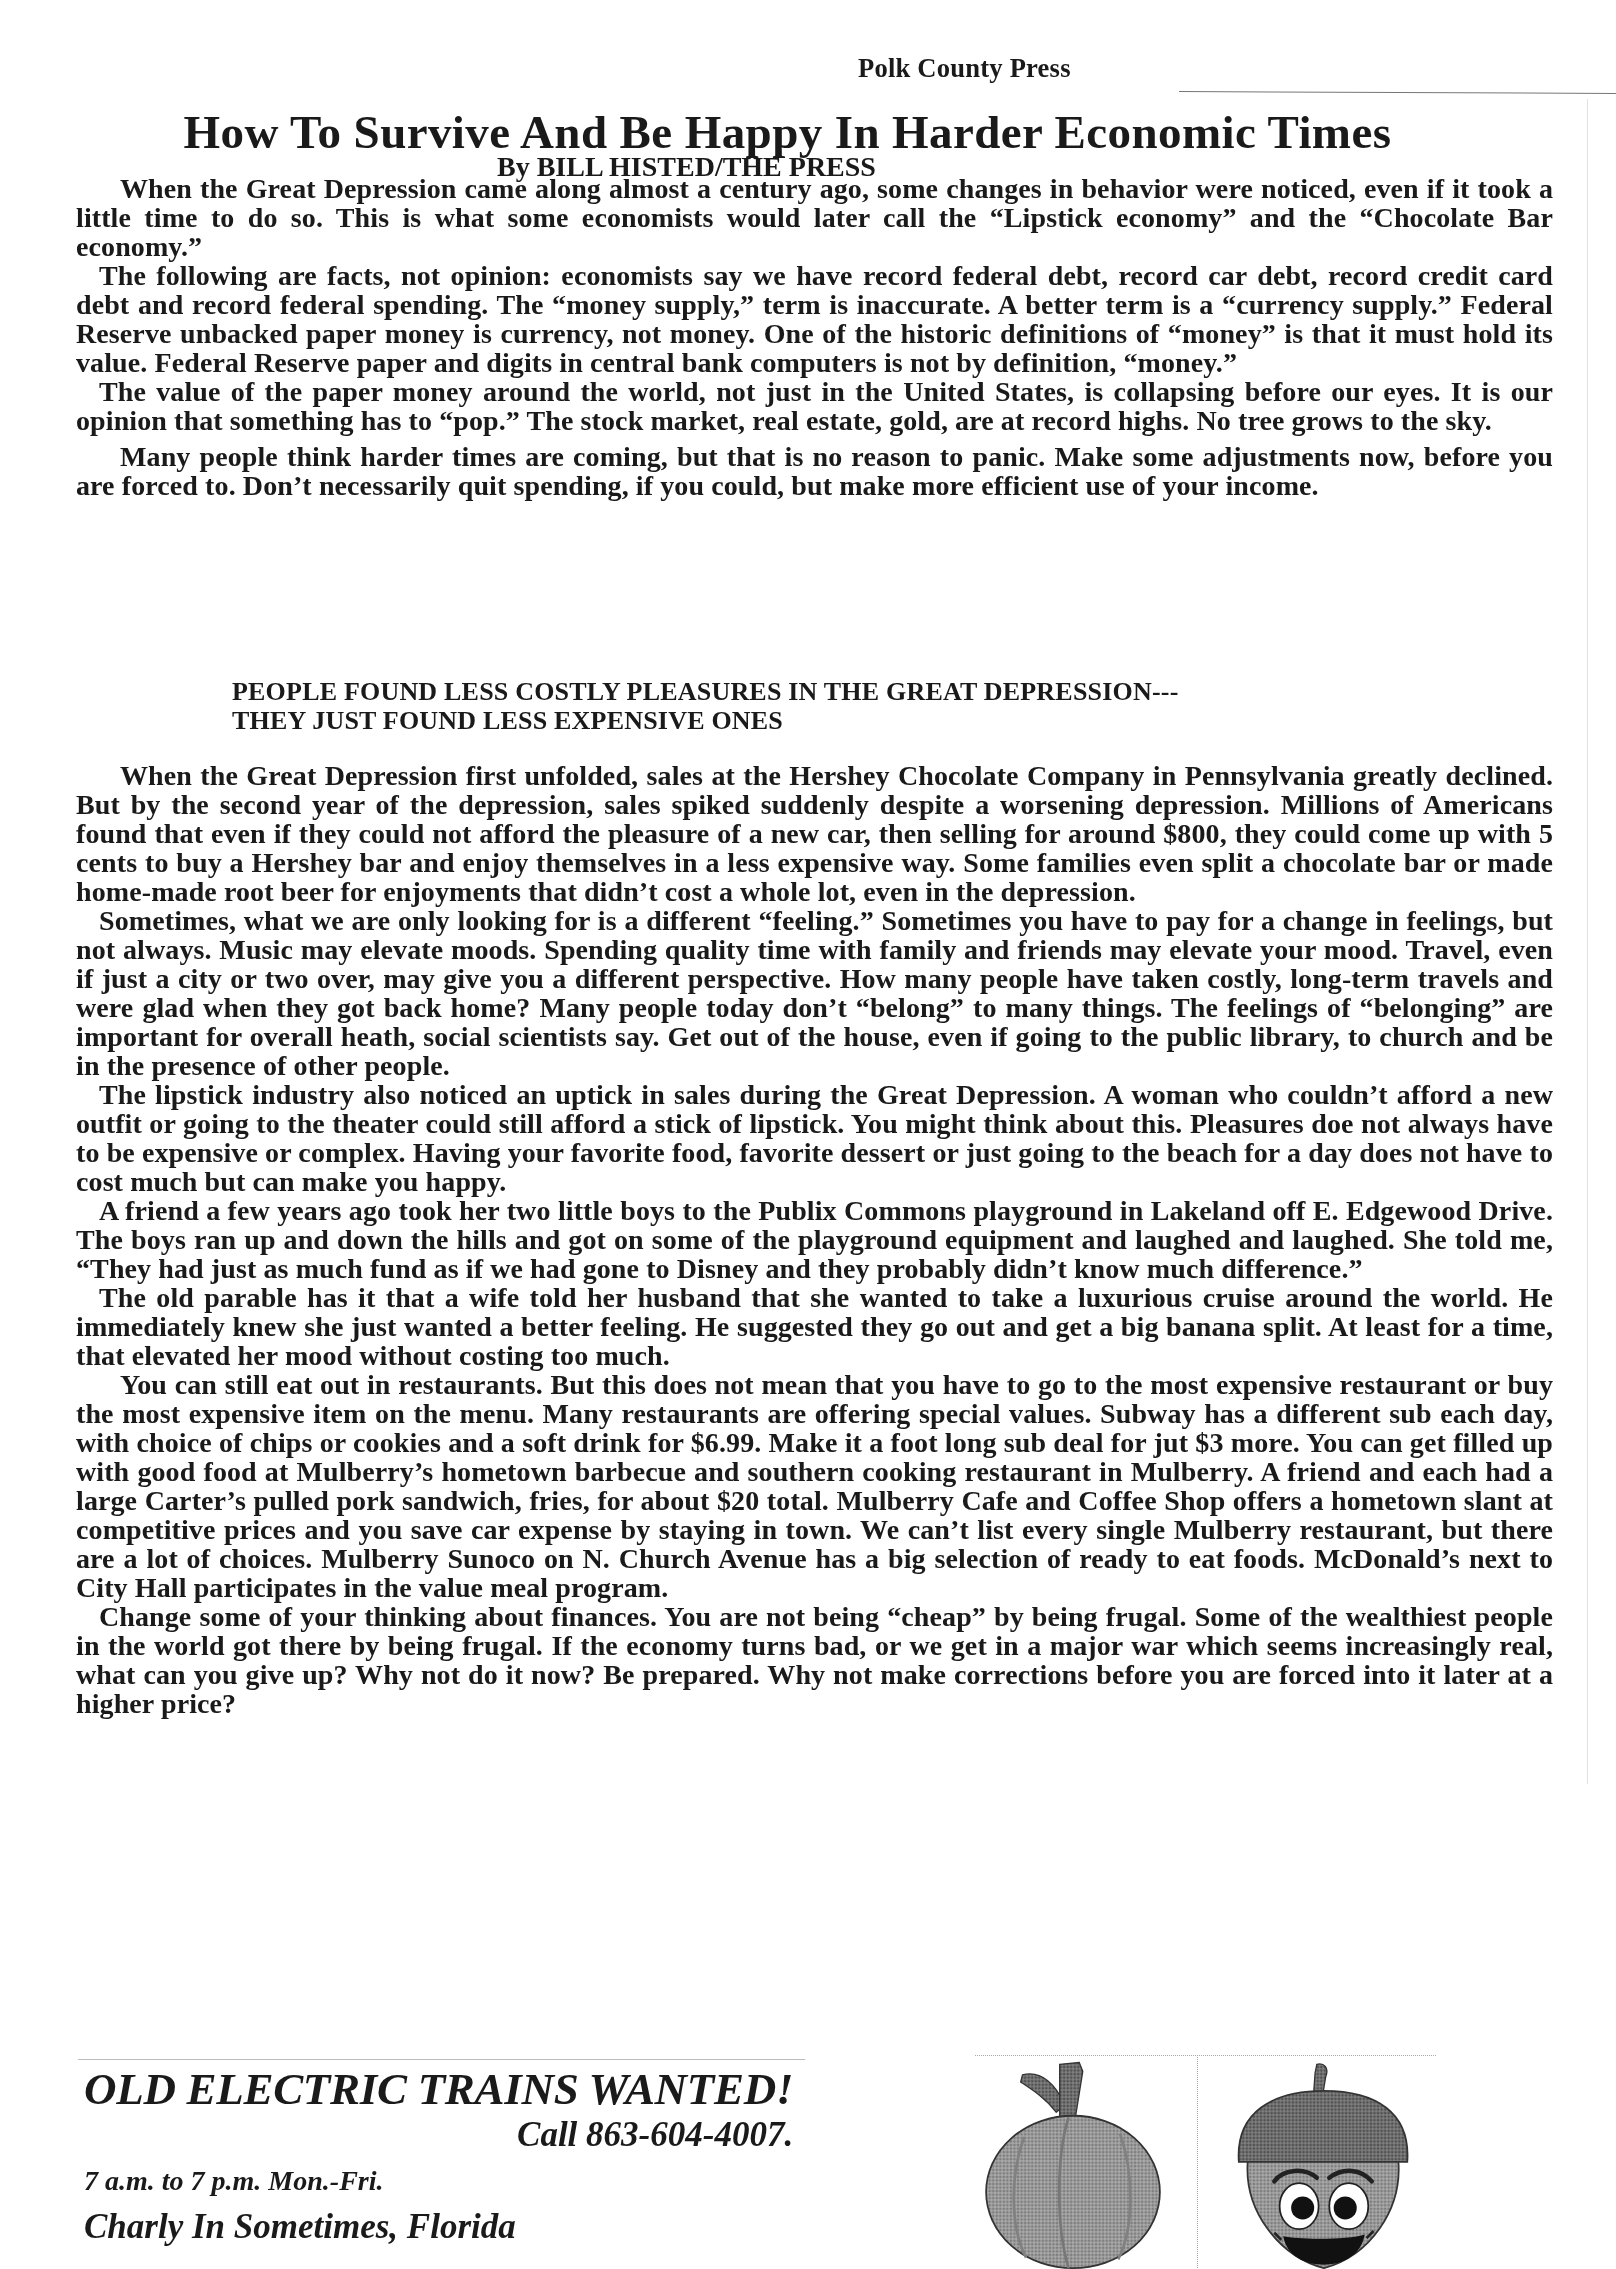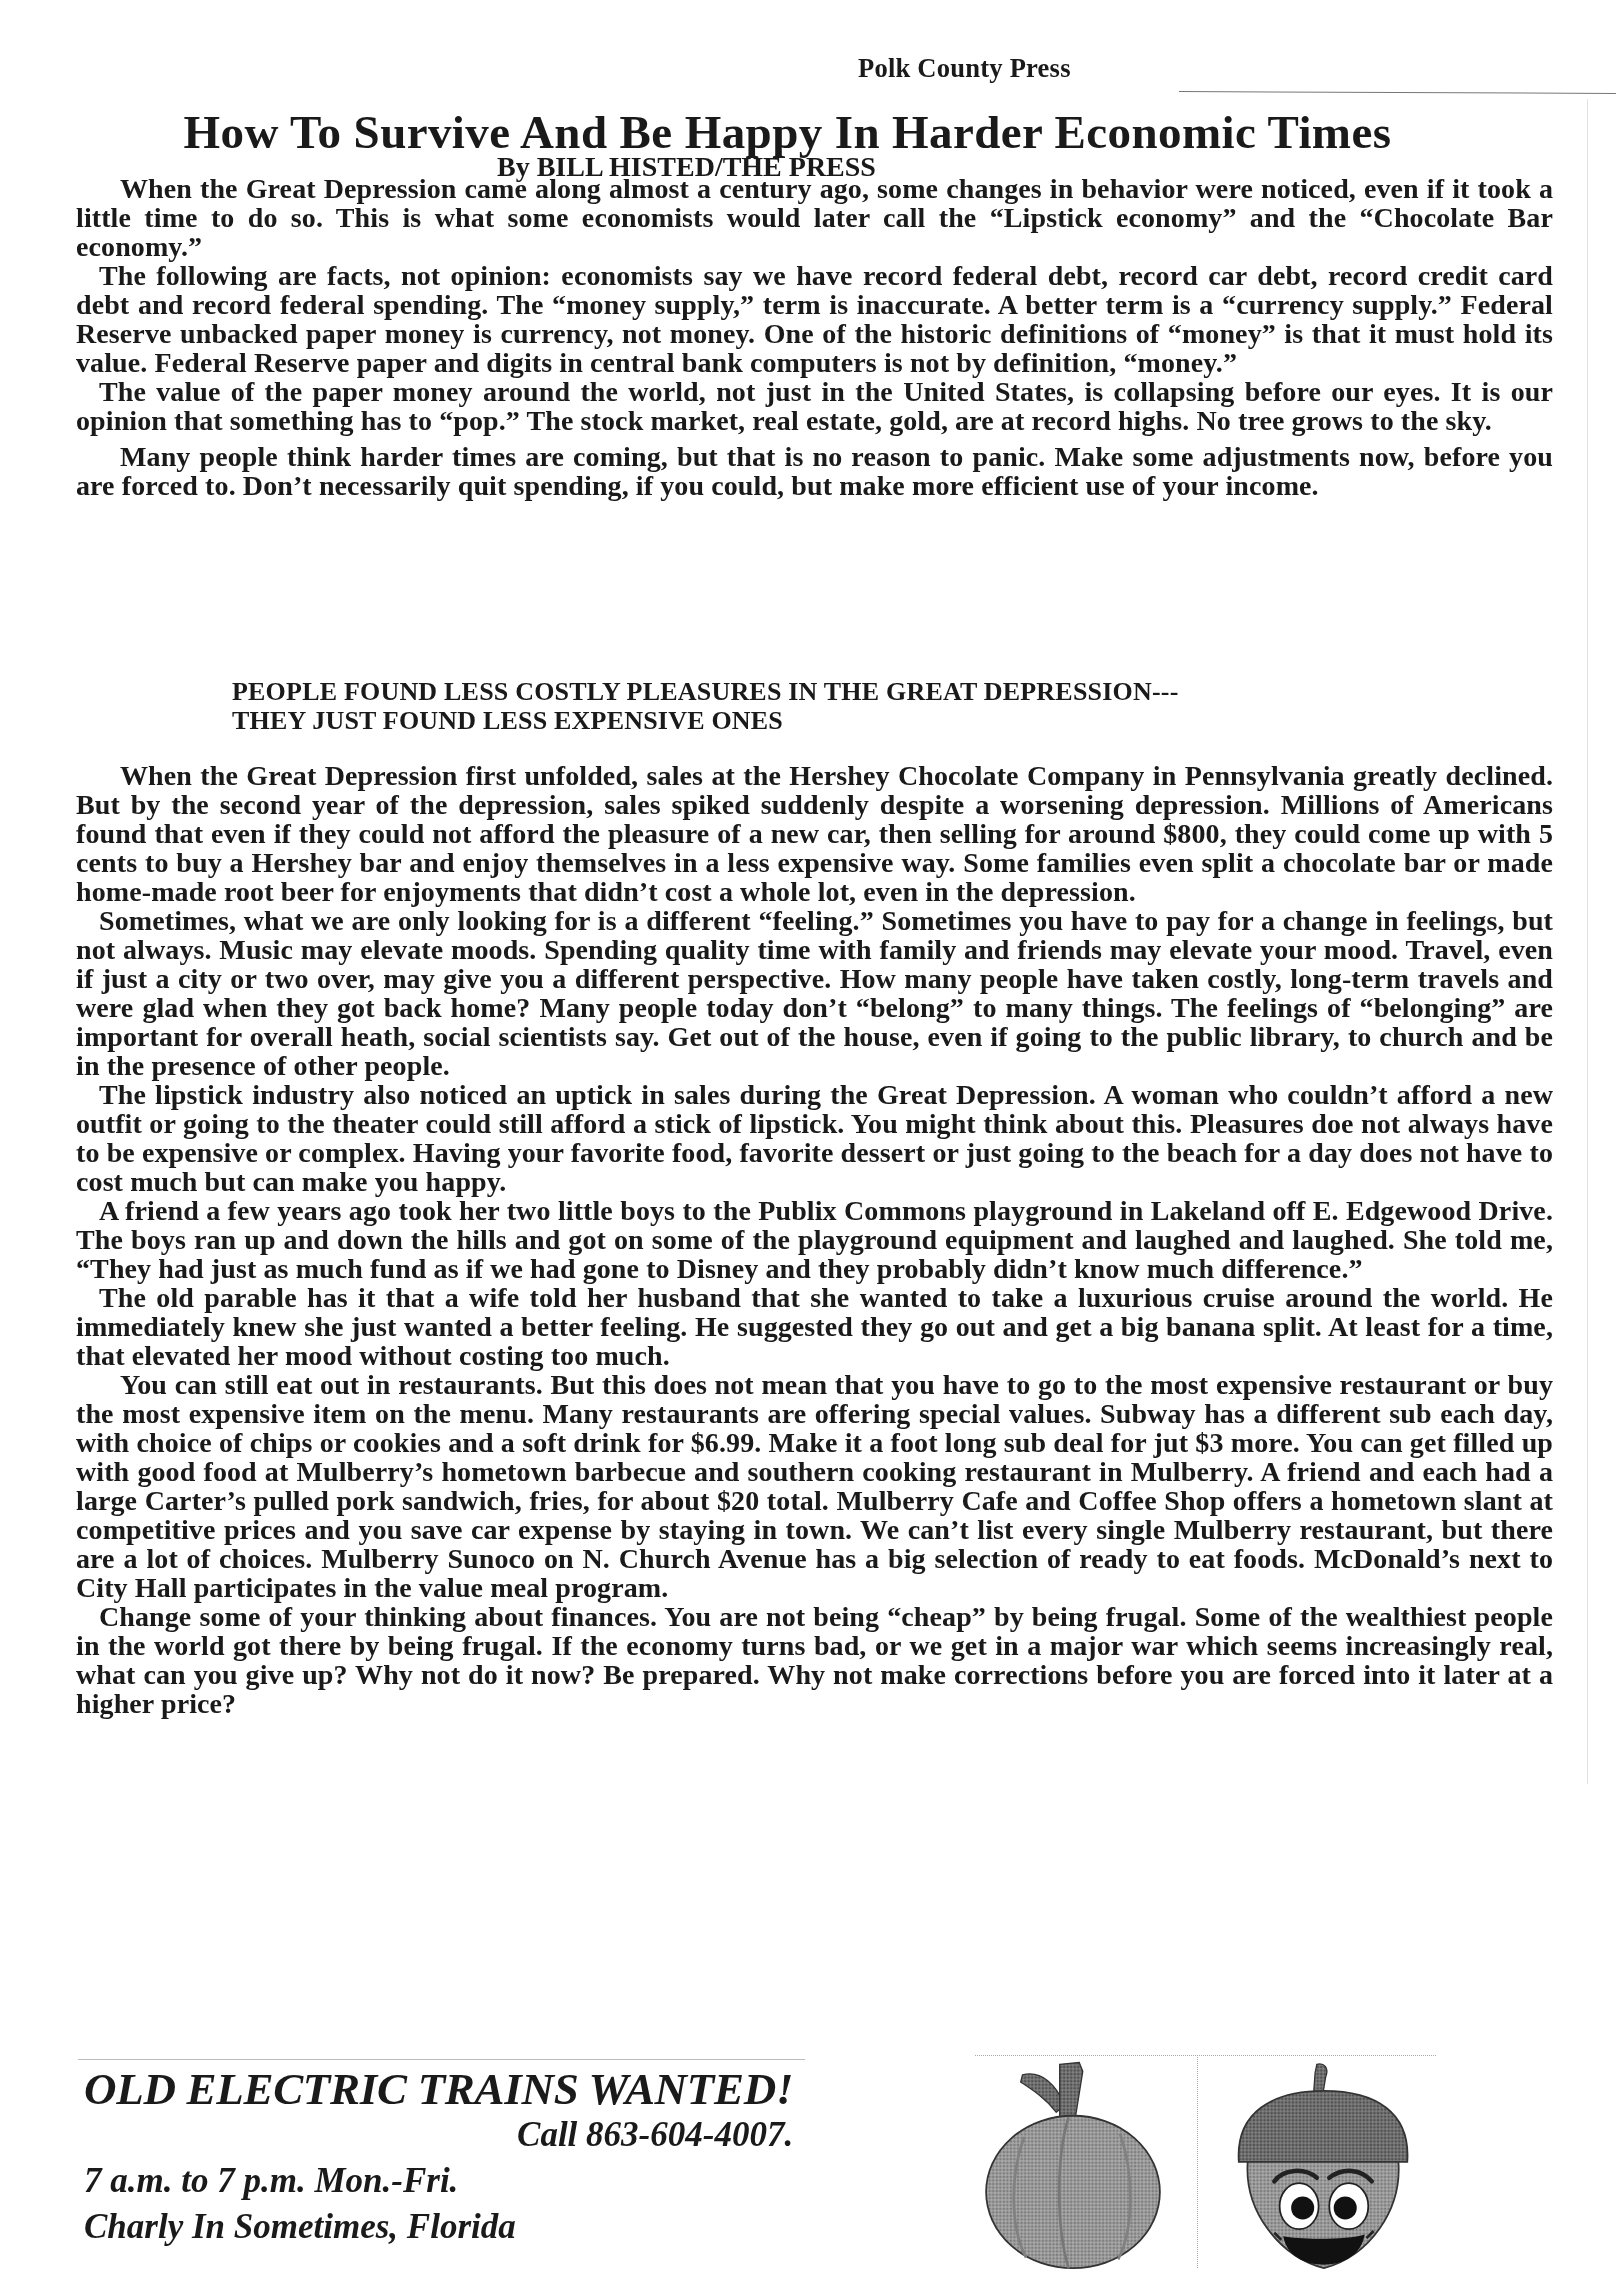--- a/index.html
+++ b/index.html
@@ -49,21 +49,21 @@
   .ad-rule {
     position: absolute; left: 78px; top: 2059px; width: 727px; height: 0;
     border-top: 1.8px solid #bbb;
   }
   .ad {
     position: absolute; left: 84px; top: 2066px;
     font-family: "Liberation Serif", serif; font-weight: bold; font-style: italic;
   }
   .ad .l1 { font-size: 45px; line-height: 46px; letter-spacing: -0.3px; }
   .ad .l2 { font-size: 35px; line-height: 46px; padding-left: 19.5px; text-align: right; }
-  .ad .l3 { font-size: 35px; line-height: 46px; }
+  .ad .l3 { font-size: 28px; line-height: 46px; }
   .ad .l4 { font-size: 35px; line-height: 46px; }
   .clipart-frame {
     position: absolute; top: 2055px; height: 213px;
     border-top: 0.9px dotted #aaa;
   }
   .clipart-divider {
     position: absolute; left: 1197px; top: 2055px; width: 0; height: 213px;
     border-left: 0.9px dotted #aaa;
   }
   .clipart { position: absolute; }

